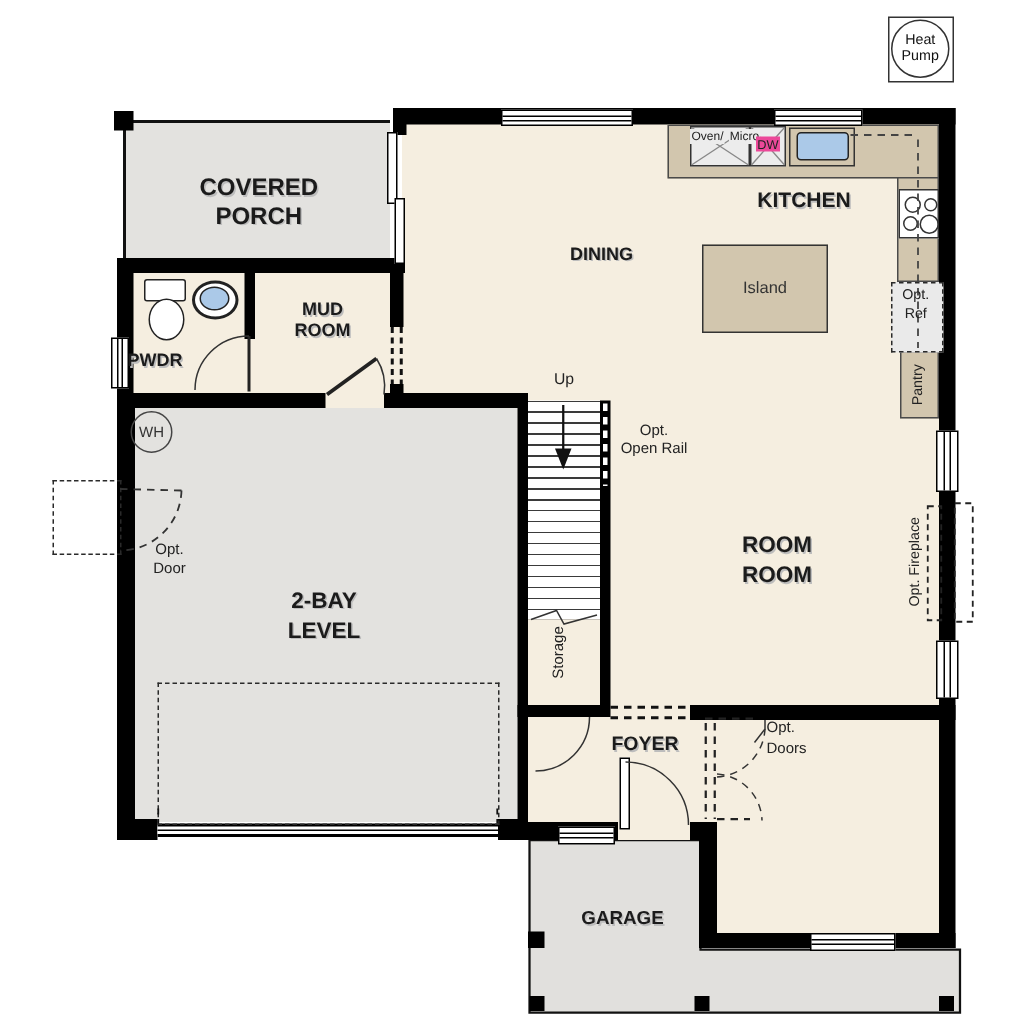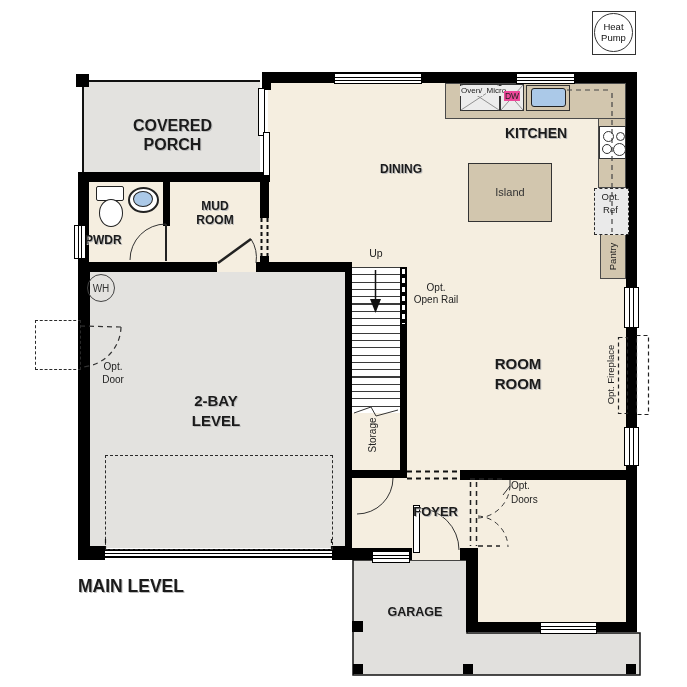--- a/index.html
+++ b/index.html
@@ -195,28 +195,25 @@
     <span>KITCHEN</span>
   </div>
   <div class="lbl" style="left:478px;top:354px;width:80px;font-size:15px;line-height:1.3;">
     <div>ROOM</div>
     <div>ROOM</div>
   </div>
   <div class="lbl" style="left:166px;top:391px;width:100px;font-size:15px;line-height:1.35;">
     <div>2-BAY</div>
     <div>LEVEL</div>
   </div>
-  <div class="lbl" style="left:402px;top:504px;width:56px;font-size:13px;text-align:right;">
+  <div class="lbl" style="left:402px;top:488px;width:56px;font-size:13px;">
     <span>FOYER</span>
   </div>
   <div class="lbl" style="left:386px;top:605px;width:58px;font-size:12.5px;">
     <span>GARAGE</span>
-  </div>
-  <div class="lbl" style="left:78px;top:576px;width:145px;font-size:17.5px;text-align:left;">
-    <span>MAIN LEVEL</span>
   </div>
 
   <div class="sm" style="left:360px;top:247px;width:32px;font-size:10.5px;">
     <span>Up</span>
   </div>
   <div class="sm" style="left:407px;top:282px;width:58px;font-size:10px;">
     <div>Opt.</div>
     <div>Open Rail</div>
   </div>
   <div class="sm rot" style="left:334px;top:428px;width:80px;height:14px;font-size:10px;">

